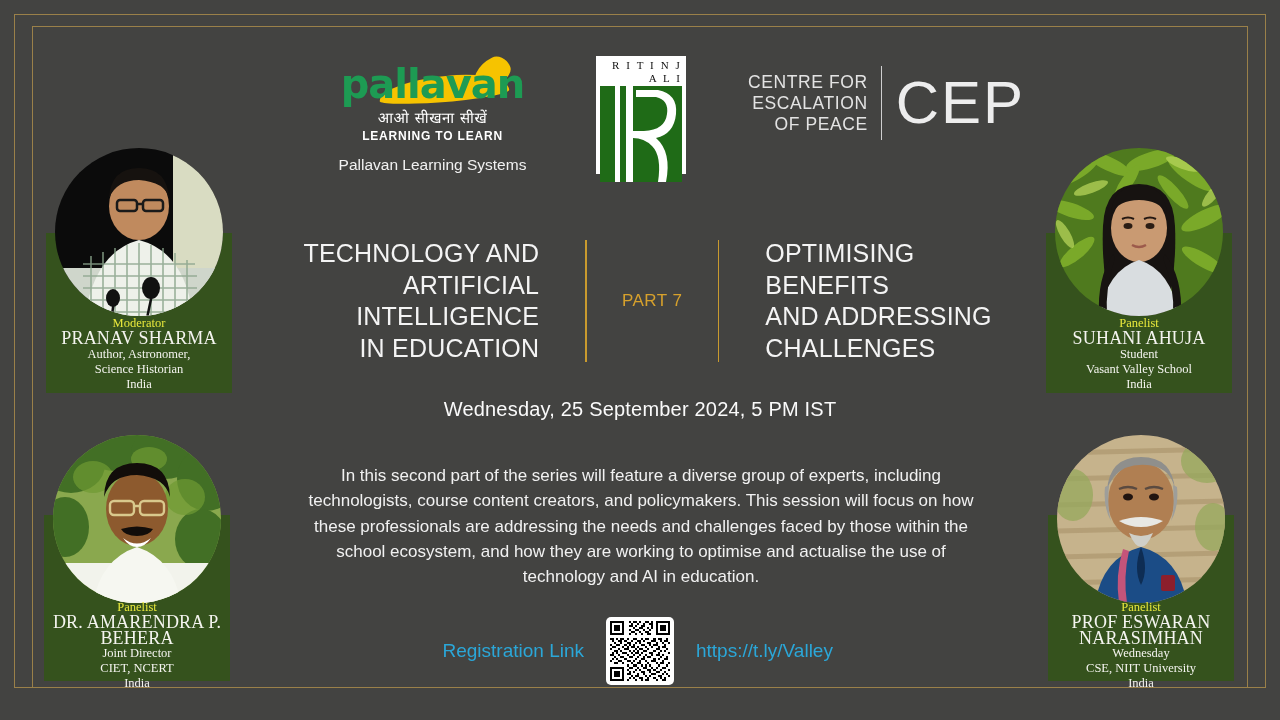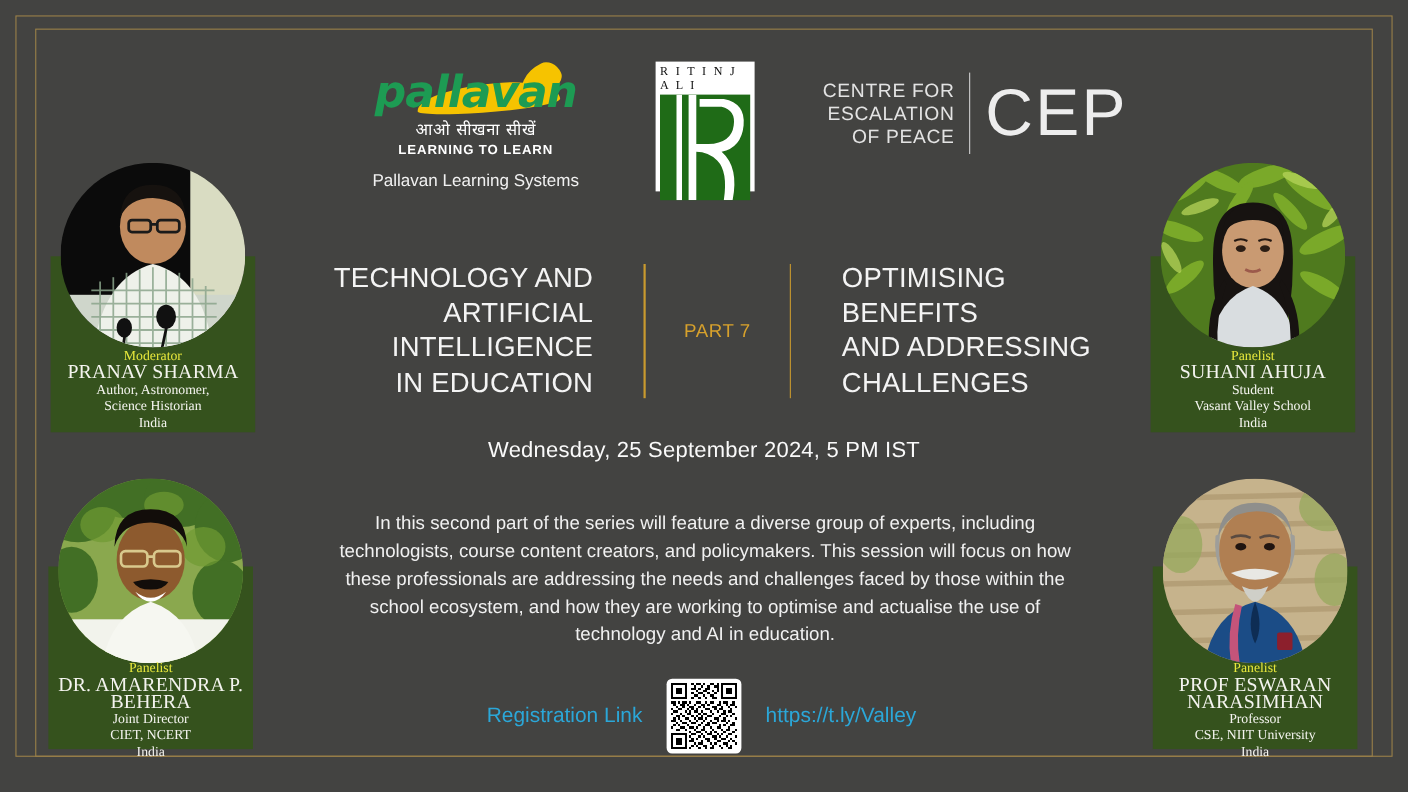--- a/index.html
+++ b/index.html
@@ -60,21 +60,21 @@
   }
   .pallavan-swoosh2 {
     position: absolute;
     left: 128px; top: -2px;
     width: 42px; height: 26px;
     background: #f6c300;
     border-radius: 70% 30% 40% 60% / 90% 60% 40% 10%;
     transform: rotate(-26deg);
     z-index: 0;
   }
-  .pallavan-letters { position: relative; z-index: 2; font-style: italic; }
+  .pallavan-letters { position: relative; z-index: 2; }
   .pallavan-hindi {
     font-family: "DejaVu Sans", sans-serif;
     font-size: 15px;
     color: #ffffff;
     margin-top: 1px;
     letter-spacing: 0.5px;
   }
   .pallavan-l2l {
     font-family: "Liberation Sans", sans-serif;
     font-size: 12px;
@@ -97,21 +97,21 @@
     left: 596px; top: 8px;
     width: 90px; height: 118px;
     background: #ffffff;
     padding: 3px 4px 4px 4px;
   }
   .ritinjali-name {
     font-family: "Liberation Serif", serif;
     font-size: 11px;
     letter-spacing: 2.1px;
     color: #111111;
-    text-align: left;
+    text-align: right;
     line-height: 13px;
   }
   .ritinjali-mark {
     position: relative;
     width: 82px; height: 96px;
     margin: 1px auto 0;
     background: #1f6b17;
     overflow: hidden;
   }
   .ritinjali-mark .bar {
@@ -745,19 +745,19 @@
         <path d="M72 98 Q84 104 96 98 Q90 112 84 112 Q78 112 72 98 Z" fill="#cfcfc8"></path>
         <path d="M84 112 Q46 122 38 168 L130 168 Q122 122 84 112 Z" fill="#1b4c86"></path>
         <path d="M84 112 Q76 134 84 150 Q92 134 84 112 Z" fill="#0e2d54"></path>
         <path d="M72 116 Q66 142 70 168 L62 168 Q58 140 66 114 Z" fill="#c4547a"></path>
         <rect x="104" y="140" width="14" height="16" rx="2" fill="#8c1f2c"></rect>
       </svg>
     </div>
     <div class="person-text">
       <div class="role">Panelist</div>
       <div class="pname">PROF ESWARAN NARASIMHAN</div>
-      <div class="pmeta">Professor</div>
+      <div class="pmeta">Wednesday</div>
       <div class="pmeta">CSE, NIIT University</div>
       <div class="pmeta">India</div>
     </div>
   </div>
 
 </div>
 
 </body></html>

